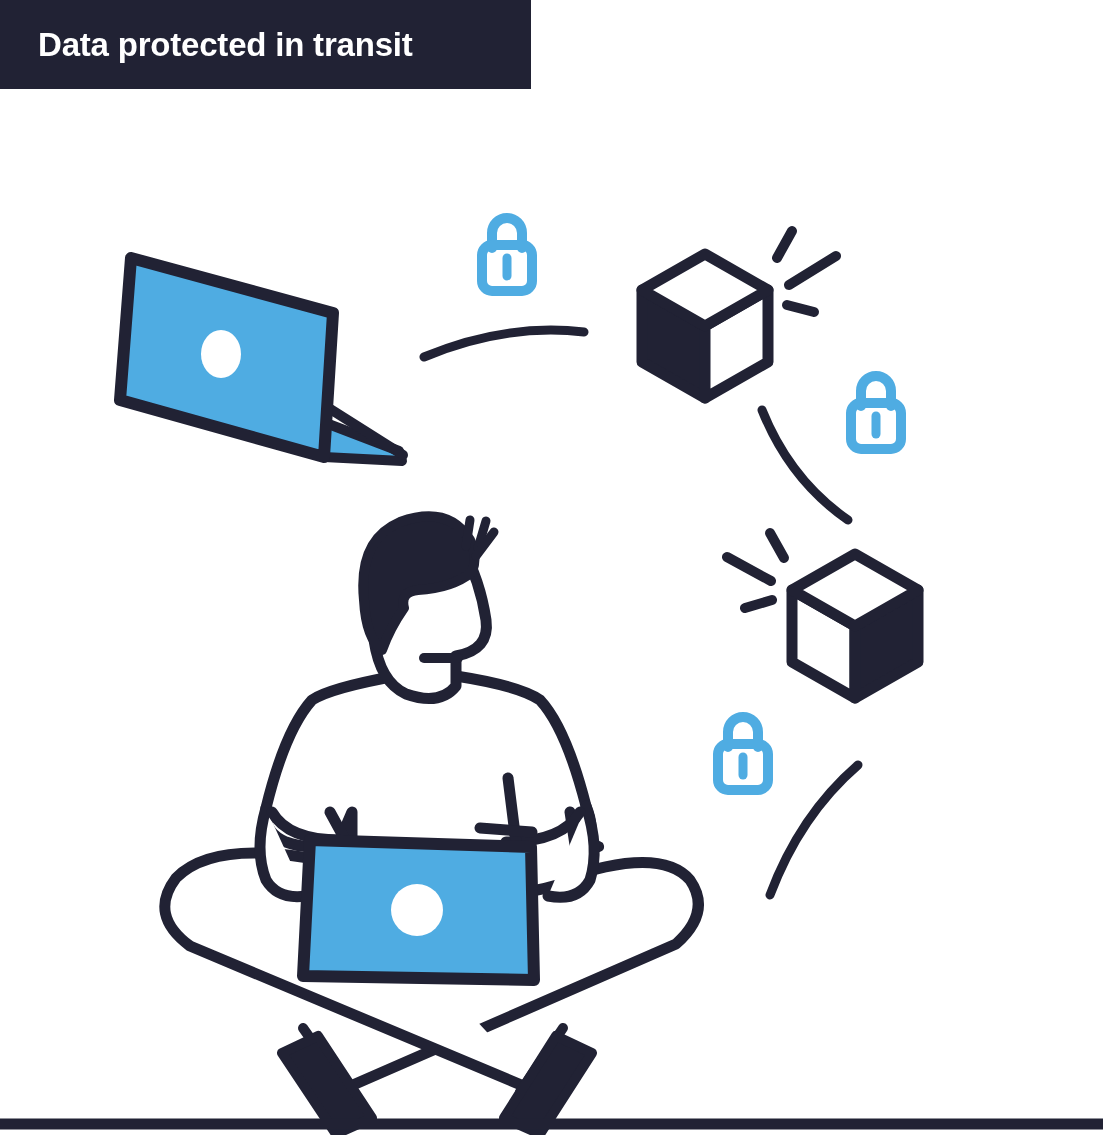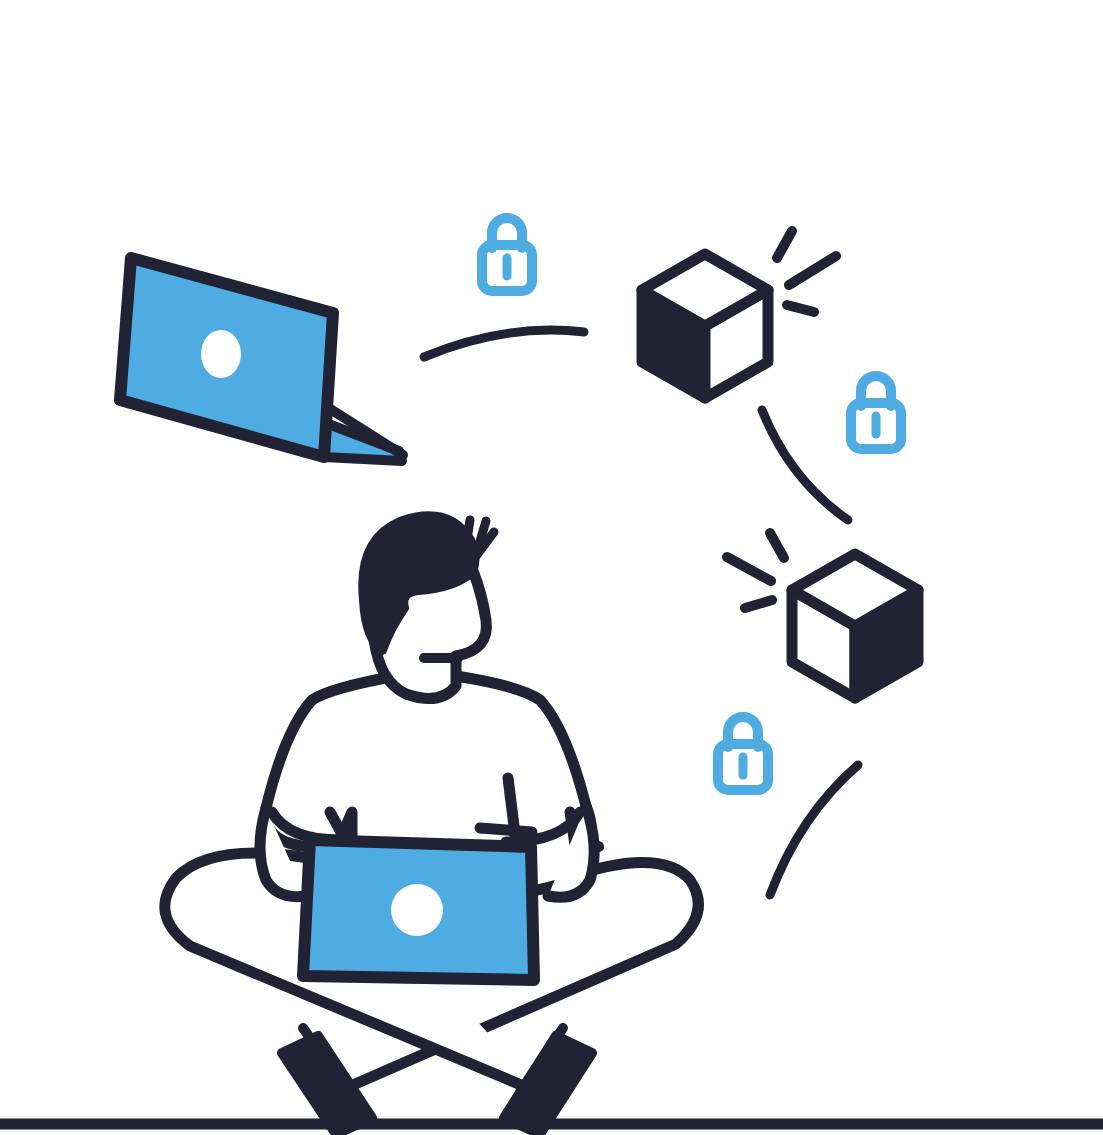--- a/index.html
+++ b/index.html
@@ -52,20 +52,23 @@
     overflow: hidden;
     clip: rect(0 0 0 0);
     white-space: nowrap;
   }
 </style>
 </head>
 <body>
 
 <div id="canvas">
 
+  <div id="title-banner">
+    <span id="title-text">Data protected in transit</span>
+  </div>
 
   <svg id="illustration" viewBox="0 0 1103 1135" xmlns="http://www.w3.org/2000/svg">
 
     <title>A person sitting cross-legged with a laptop sends encrypted data to remote servers; padlock icons mark each protected hop.</title>
 
     <g fill="none" stroke="#212234" stroke-linecap="round" stroke-linejoin="round">
 
       <g>
 
         <path d="M 318 420 L 399 451 L 402 461 L 324 457 Z" fill="#4FACE2" stroke="#212234" stroke-width="10"></path>

